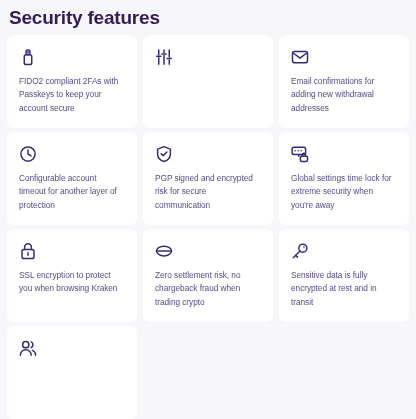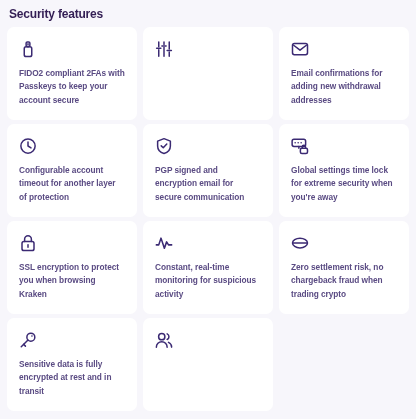--- a/index.html
+++ b/index.html
@@ -3,34 +3,33 @@
 <meta charset="utf-8">
 <style>
   * { margin:0; padding:0; box-sizing:border-box; }
   html, body {
     width:416px; height:419px;
     background:#f7f6fb;
     font-family:"Liberation Sans", sans-serif;
     overflow:hidden;
   }
   #page-title {
-    font-size:12px;
+    font-size:19px;
     font-weight:bold;
     color:#331e54;
     letter-spacing:-0.2px;
     padding:7px 0 0 9px;
   }
   #cards-grid {
     display:grid;
     grid-template-columns:repeat(3, 130px);
     grid-template-rows:repeat(4, 93px);
     column-gap:6px;
     row-gap:4px;
     padding:6px 0 0 7px;
-    font-weight:bold;
   }
   .feature-card {
     background:#ffffff;
     border-radius:7px;
     padding:13px 12px 0 12px;
     overflow:hidden;
   }
   .card-icon {
     display:block;
     width:18px;
@@ -101,21 +100,21 @@
     <div class="card-text">Configurable account timeout for another layer of protection</div>
   </div>
 
   <div class="feature-card">
     <span class="card-icon">
       <svg viewBox="0 0 24 24" fill="none" stroke="currentColor" stroke-width="2" stroke-linecap="round" stroke-linejoin="round">
         <path d="M12 2.2 L20.5 5.5 V12 C20.5 17.2 16.8 20.7 12 22 C7.2 20.7 3.5 17.2 3.5 12 V5.5 Z"></path>
         <polyline points="8.3,11.8 11,14.3 15.7,9.3"></polyline>
       </svg>
     </span>
-    <div class="card-text">PGP signed and encryption email for secure communication</div>
+    <div class="card-text">PGP signed and encrypted risk for secure communication</div>
   </div>
 
   <div class="feature-card">
     <span class="card-icon">
       <svg viewBox="0 0 24 24" fill="none" stroke="currentColor" stroke-width="2" stroke-linecap="round" stroke-linejoin="round">
         <rect x="1.5" y="3" width="18" height="9.5" rx="2.5"></rect>
         <line x1="5.5" y1="7.7" x2="5.6" y2="7.7"></line>
         <line x1="9.5" y1="7.7" x2="9.6" y2="7.7"></line>
         <line x1="13.5" y1="7.7" x2="13.6" y2="7.7"></line>
         <line x1="10.5" y1="12.5" x2="10.5" y2="15"></line>
@@ -130,28 +129,20 @@
     <span class="card-icon">
       <svg viewBox="0 0 24 24" fill="none" stroke="currentColor" stroke-width="2" stroke-linecap="round" stroke-linejoin="round">
         <rect x="4" y="10" width="16" height="12" rx="2.5"></rect>
         <path d="M7.5 10 V6.8 a4.5 4.5 0 0 1 9 0 V10"></path>
         <line x1="12" y1="14.3" x2="12" y2="17.7"></line>
       </svg>
     </span>
     <div class="card-text">SSL encryption to protect you when browsing Kraken</div>
   </div>
 
-  <div class="feature-card">
-    <span class="card-icon">
-      <svg viewBox="0 0 24 24" fill="none" stroke="currentColor" stroke-width="2.1" stroke-linecap="round" stroke-linejoin="round">
-        <polyline points="1.8,14.5 5,14.5 8,5.5 12.5,19 15.5,10.5 18,14.5 22.2,14.5"></polyline>
-      </svg>
-    </span>
-    <div class="card-text">Constant, real-time monitoring for suspicious activity</div>
-  </div>
 
   <div class="feature-card">
     <span class="card-icon">
       <svg viewBox="0 0 24 24" fill="none" stroke="currentColor" stroke-width="2" stroke-linecap="round" stroke-linejoin="round">
         <ellipse cx="12" cy="12" rx="10" ry="6.5"></ellipse>
         <line x1="2.2" y1="12" x2="21.8" y2="12"></line>
       </svg>
     </span>
     <div class="card-text">Zero settlement risk, no chargeback fraud when trading crypto</div>
   </div>

